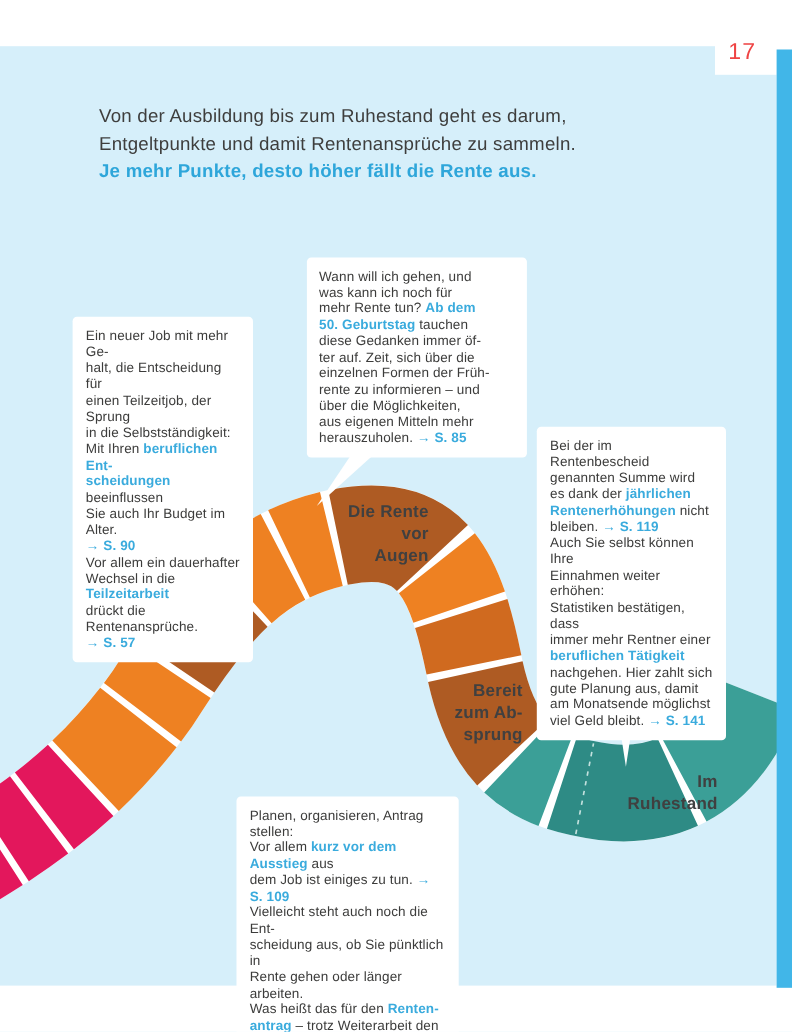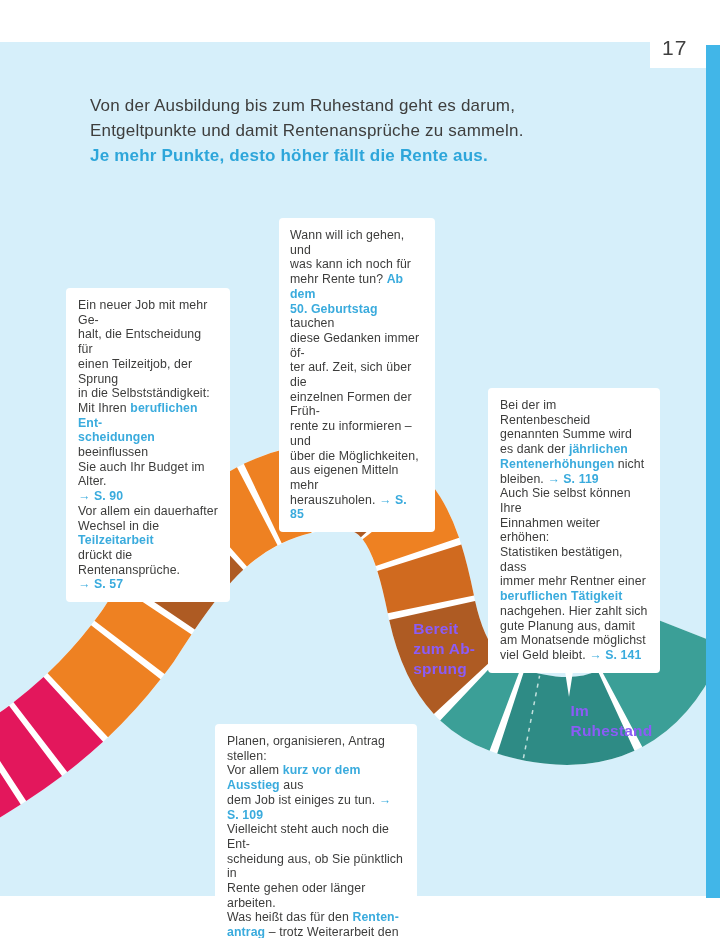--- a/index.html
+++ b/index.html
@@ -1,37 +1,37 @@
 <!DOCTYPE html>
 <html><head>
 <meta charset="utf-8">
 <style>
   html,body{margin:0;padding:0;}
   body{width:720px;height:938px;background:#ffffff;font-family:"Liberation Sans",sans-serif;position:relative;}
   .canvas{position:absolute;left:0;top:0;width:720px;height:938px;overflow:hidden;}
   .bg{position:absolute;left:0;top:42px;width:706px;height:854px;background:#d6effa;}
   .pagenum-box{position:absolute;left:650px;top:0;width:70px;height:68px;background:#ffffff;z-index:5;
     display:flex;align-items:flex-end;padding:0 0 8px 12px;box-sizing:border-box;}
-  .pagenum{font-size:21px;color:#404040;letter-spacing:1px;}
+  .pagenum{font-size:21px;color:#ef4444;letter-spacing:1px;}
   .edge-strip{position:absolute;left:706px;top:45px;width:14px;height:853px;background:#41b6e8;z-index:6;}
   svg.layer{position:absolute;left:0;top:0;pointer-events:none;}
   #ribbon{z-index:1;}
   #tails{z-index:2;}
   .guide{fill:none;stroke:none;}
   .base{fill:none;stroke:#ffffff;stroke-width:88px;}
   .seg{fill:none;stroke-width:88px;}
   .divider{stroke:#e9f6f4;stroke-width:1.5px;stroke-dasharray:4 5;fill:none;opacity:.8;}
   .tail{fill:#ffffff;}
   .intro{position:absolute;left:90px;top:93px;font-size:17px;line-height:25px;color:#3e3e3d;z-index:2;letter-spacing:.2px;}
   .intro .accent{color:#2ea6da;font-weight:bold;}
   .bubble{position:absolute;background:#ffffff;border-radius:4px;padding:10px 12px;box-sizing:border-box;
     font-size:12.3px;line-height:14.7px;color:#3c3c3b;white-space:pre-line;z-index:3;letter-spacing:.1px;}
   .bubble .hl{color:#3aabdd;font-weight:bold;}
-  .stage-label{position:absolute;transform:translate(-50%,-50%);z-index:2;color:#8b5cf6;font-weight:bold;
-    font-size:15.5px;line-height:20px;text-align:left;white-space:pre-line;letter-spacing:.2px;}
+  .stage-label{position:absolute;transform:translate(-50%,-50%);z-index:2;color:#404040;font-weight:bold;
+    font-size:15.5px;line-height:20px;text-align:right;white-space:pre-line;letter-spacing:.2px;}
 </style>
 </head>
 <body>
 
 <div class="canvas">
 
   <div class="bg"></div>
 
   <svg id="ribbon" class="layer" width="720" height="938" viewBox="0 0 720 938">
     <path id="guide" class="guide" d="M -40 790 C 40 744, 92 700, 138 636 C 185 563, 225 505, 310 488 C 395 472, 415 525, 432 610 C 450 692, 490 712, 550 720 C 622 728, 662 686, 684 630"></path>
@@ -71,21 +71,21 @@
 einen Teilzeitjob, der Sprung
 in die Selbstständigkeit:
 Mit Ihren </span><span class="hl">beruflichen Ent-
 scheidungen</span><span> beeinflussen
 Sie auch Ihr Budget im Alter.
 </span><span class="hl">→ S. 90</span><span>
 Vor allem ein dauerhafter
 Wechsel in die </span><span class="hl">Teilzeitarbeit</span><span>
 drückt die Rentenansprüche.
 </span><span class="hl">→ S. 57</span></div>
-  <div class="bubble" style="left:279px;top:218px;width:156px;padding-left:11px;"><span>Wann will ich gehen, und
+  <div class="bubble" style="left:279px;top:234px;width:200px;padding-left:11px;"><span>Wann will ich gehen, und
 was kann ich noch für
 mehr Rente tun? </span><span class="hl">Ab dem
 50. Geburtstag</span><span> tauchen
 diese Gedanken immer öf-
 ter auf. Zeit, sich über die
 einzelnen Formen der Früh-
 rente zu informieren – und
 über die Möglichkeiten,
 aus eigenen Mitteln mehr
 herauszuholen. </span><span class="hl">→ S. 85</span></div>

